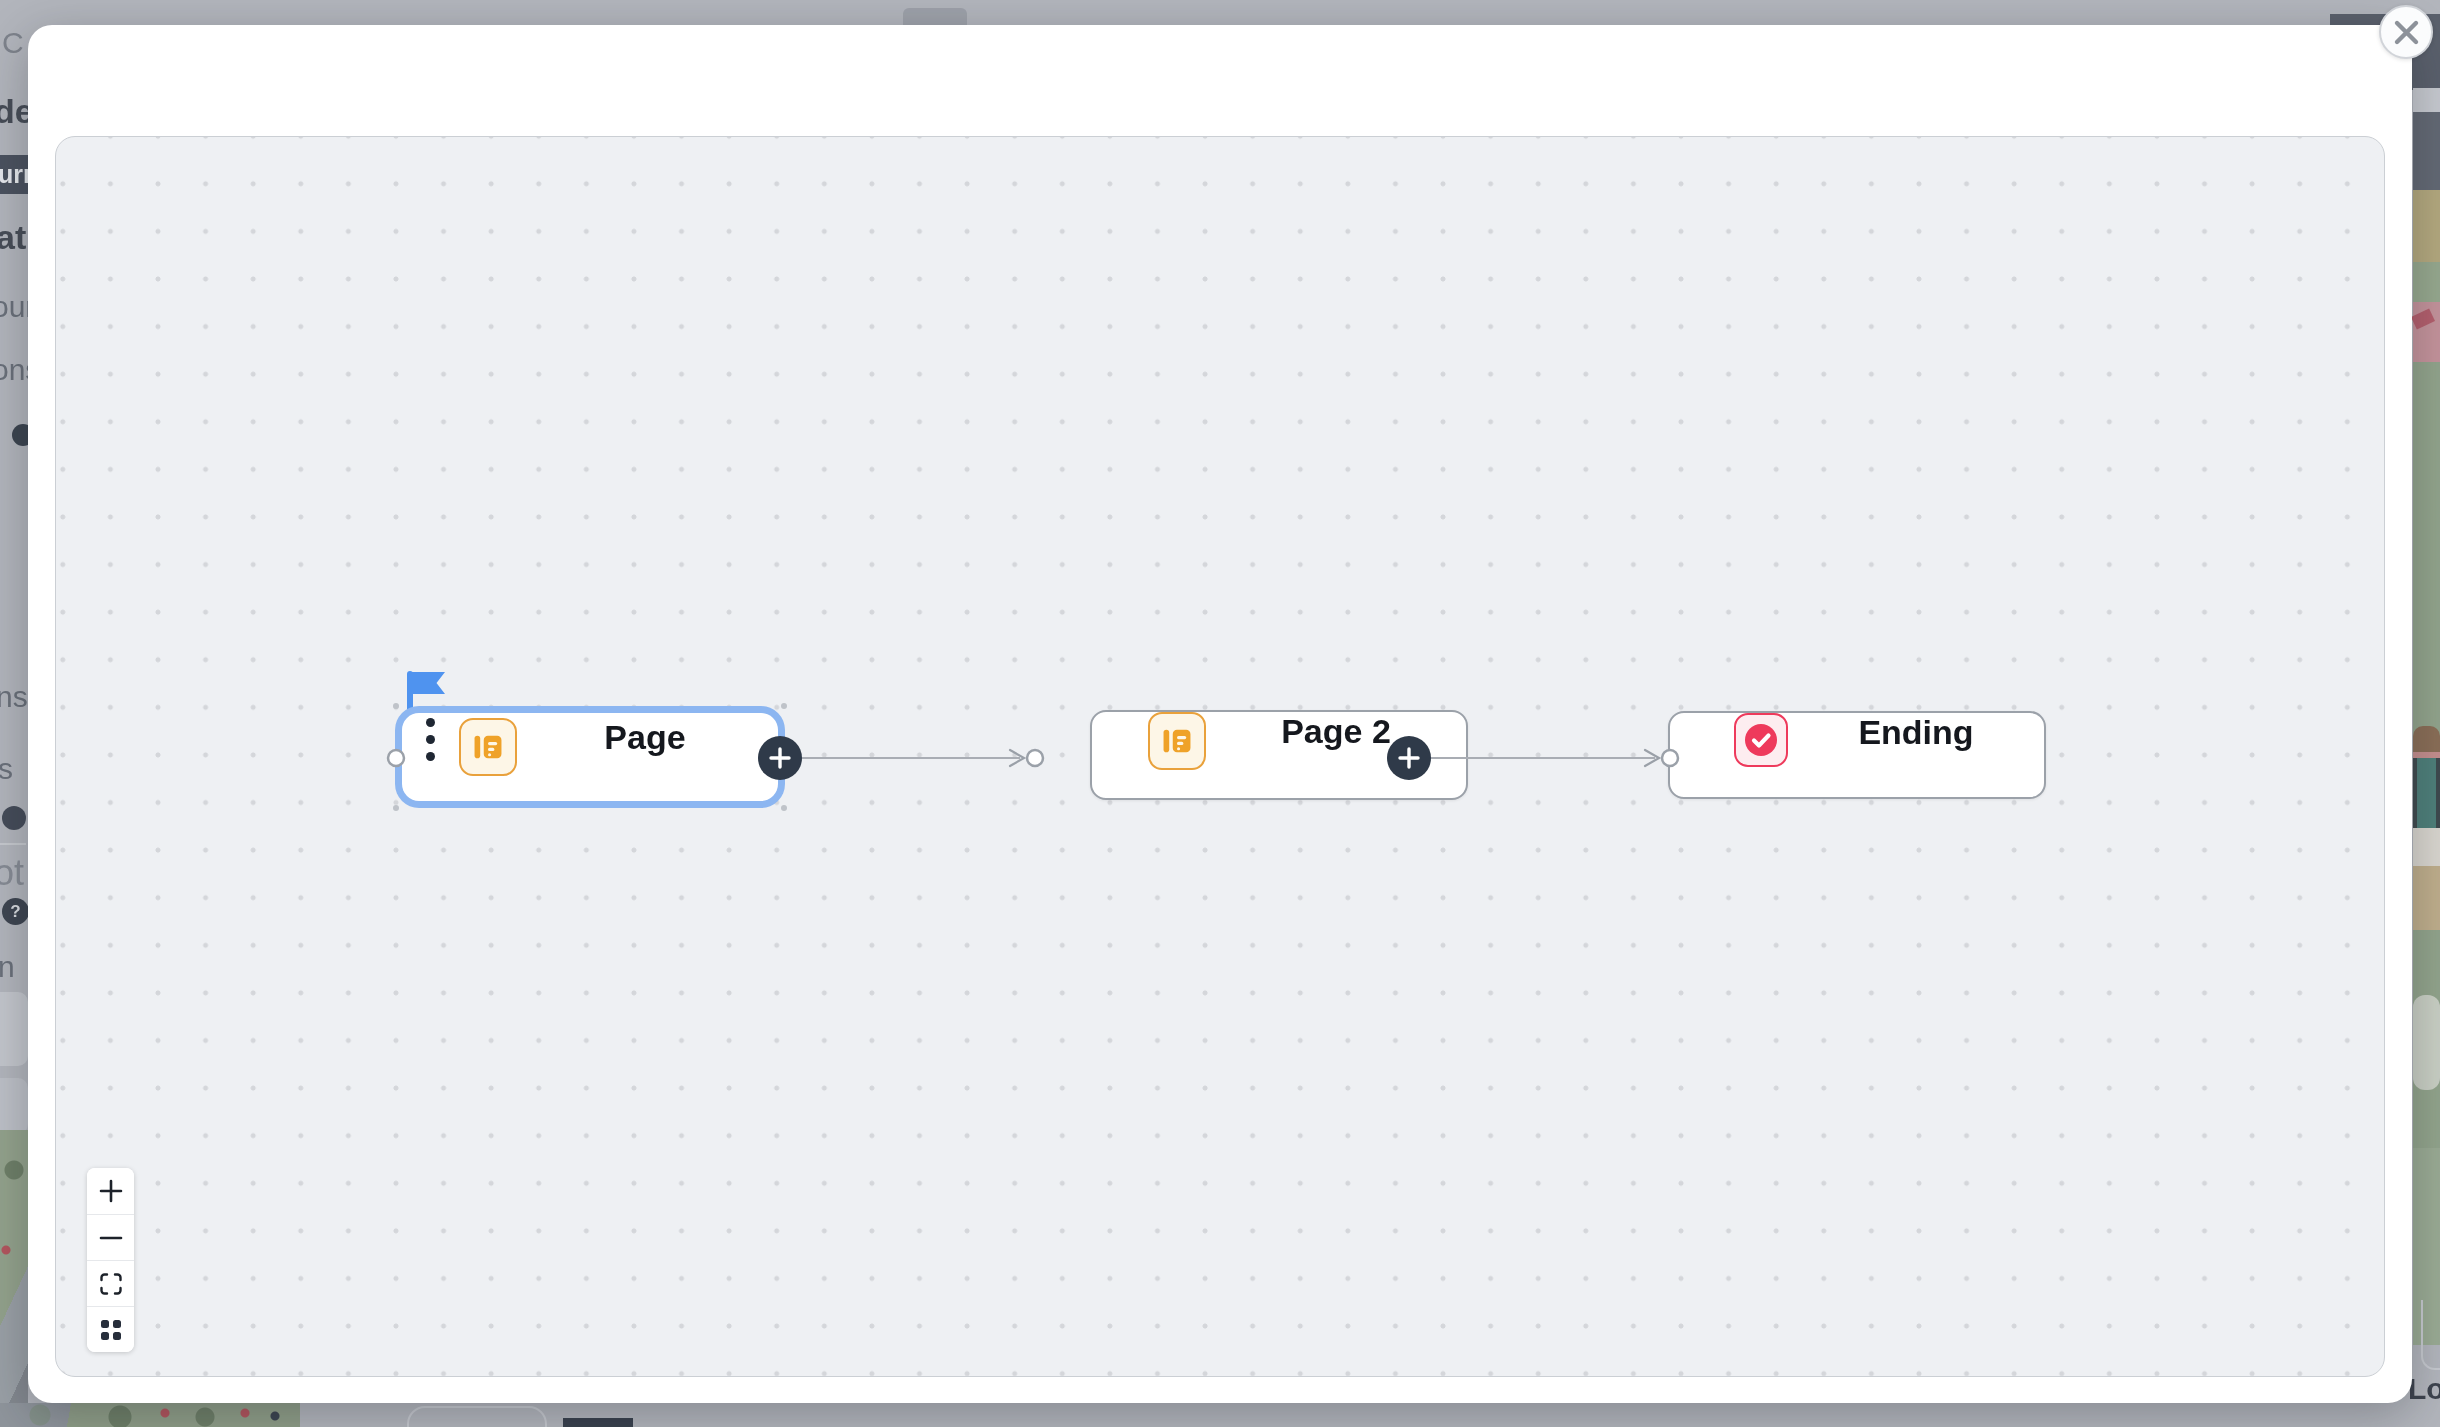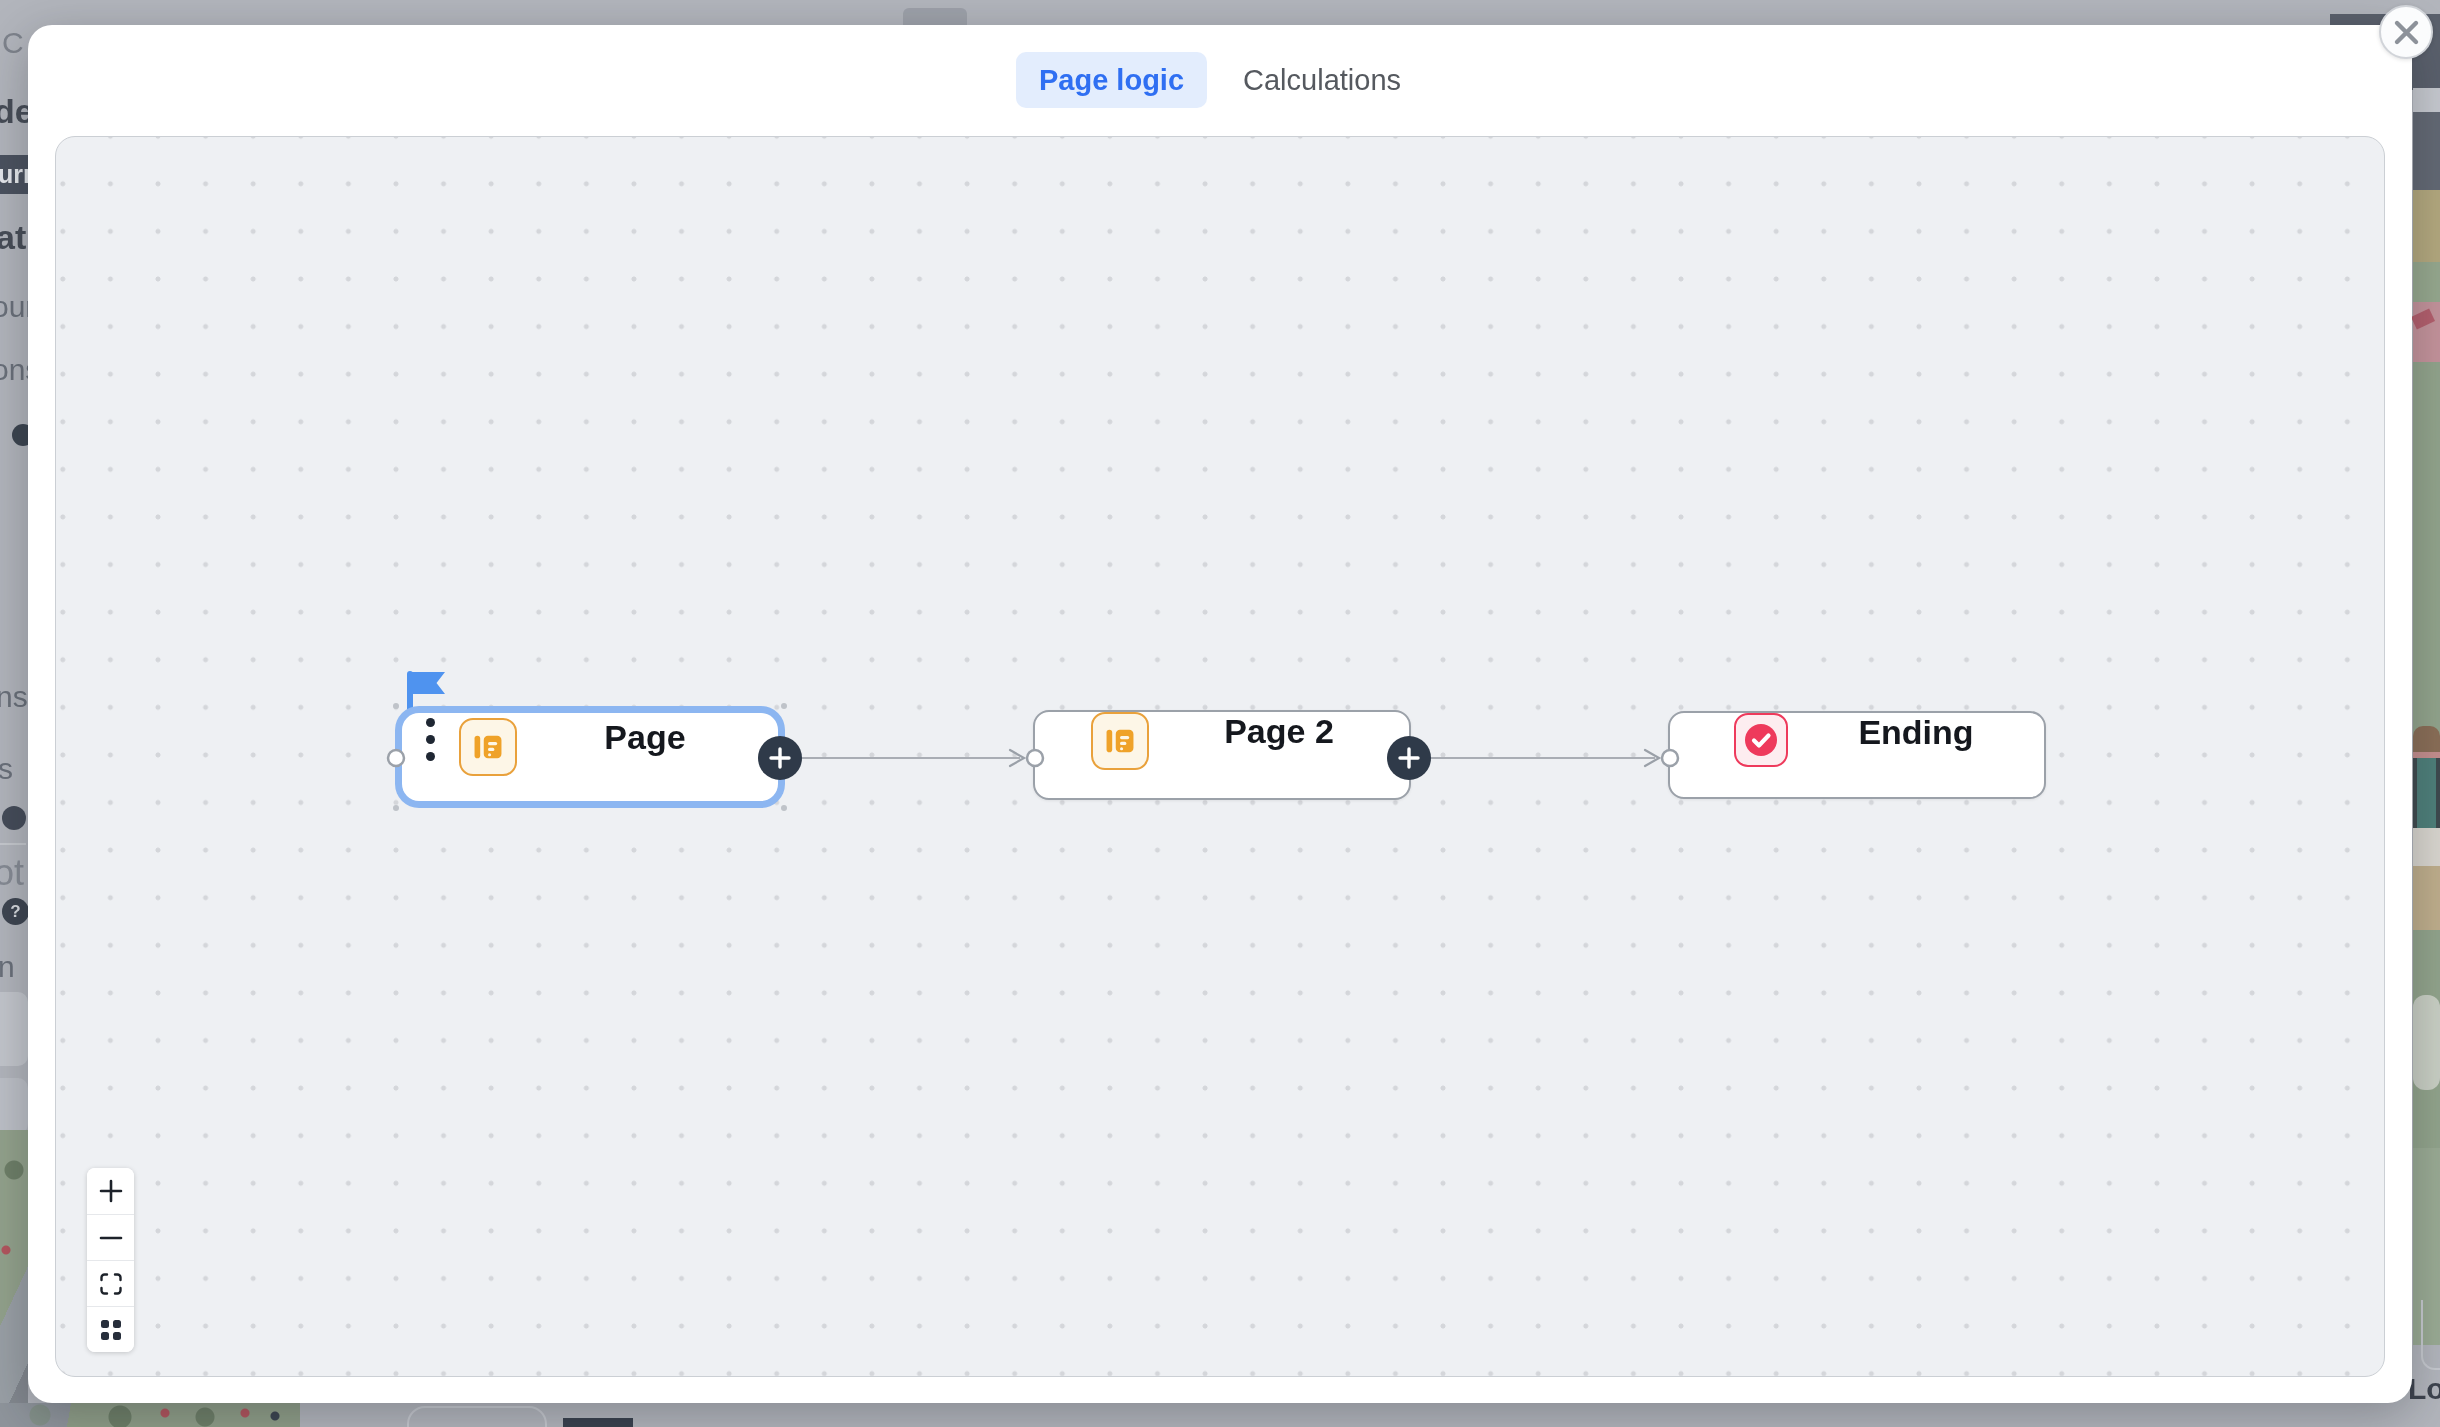--- a/index.html
+++ b/index.html
@@ -129,24 +129,20 @@
 
   <div class="illu-bottom"></div>
   <div class="outline-card" style="left:407px; top:1406px; width:140px; height:60px;"></div>
   <div class="bg-block" style="left:563px; top:1418px; width:70px; height:9px; background:#39414e;"></div>
   <div class="outline-card" style="left:2421px; top:1300px; width:60px; height:70px; border-right:none; border-top:none; border-radius:0 0 0 14px;"></div>
   <div class="frag bold" style="left:2408px; top:1372px; font-size:30px; color:#3d434e;">Lo</div>
 </div>
 
 <div class="modal">
 
-  <div class="tabs">
-    <div class="tab-active">Page logic</div>
-    <div class="tab-inactive">Calculations</div>
-  </div>
 
   <div class="close-btn">
     <svg width="27" height="27" viewBox="0 0 27 27">
       <path d="M4 4 L23 23 M23 4 L4 23" stroke="#8d929a" stroke-width="4.4" stroke-linecap="round" fill="none"></path>
     </svg>
   </div>
 
   <div class="canvas">
 
     <svg class="flag" style="left:351px; top:534px;" width="42" height="48" viewBox="0 0 42 48">
@@ -170,21 +166,21 @@
           <rect x="2.5" y="4" width="4" height="16" rx="2" fill="#efa229"></rect>
           <rect x="9" y="4" width="12.5" height="16" rx="3" fill="#efa229"></rect>
           <rect x="12" y="8.5" width="6.5" height="2.2" rx="1.1" fill="#fdf6e7"></rect>
           <rect x="12" y="12.6" width="4.5" height="2.2" rx="1.1" fill="#fdf6e7"></rect>
           <rect x="12" y="16.4" width="2.2" height="2.2" rx="1.1" fill="#fdf6e7"></rect>
         </svg>
       </div>
       <div class="node-label">Page</div>
     </div>
 
-    <div class="node" style="left:977px; top:573px; width:378px; height:90px; z-index:4;">
+    <div class="node" style="left:1034px; top:573px; width:378px; height:90px; z-index:4;">
       <div class="icon-chip" style="margin-left:56px;">
         <svg width="34" height="34" viewBox="0 0 24 24">
           <rect x="2.5" y="4" width="4" height="16" rx="2" fill="#efa229"></rect>
           <rect x="9" y="4" width="12.5" height="16" rx="3" fill="#efa229"></rect>
           <rect x="12" y="8.5" width="6.5" height="2.2" rx="1.1" fill="#fdf6e7"></rect>
           <rect x="12" y="12.6" width="4.5" height="2.2" rx="1.1" fill="#fdf6e7"></rect>
           <rect x="12" y="16.4" width="2.2" height="2.2" rx="1.1" fill="#fdf6e7"></rect>
         </svg>
       </div>
       <div class="node-label">Page 2</div>

